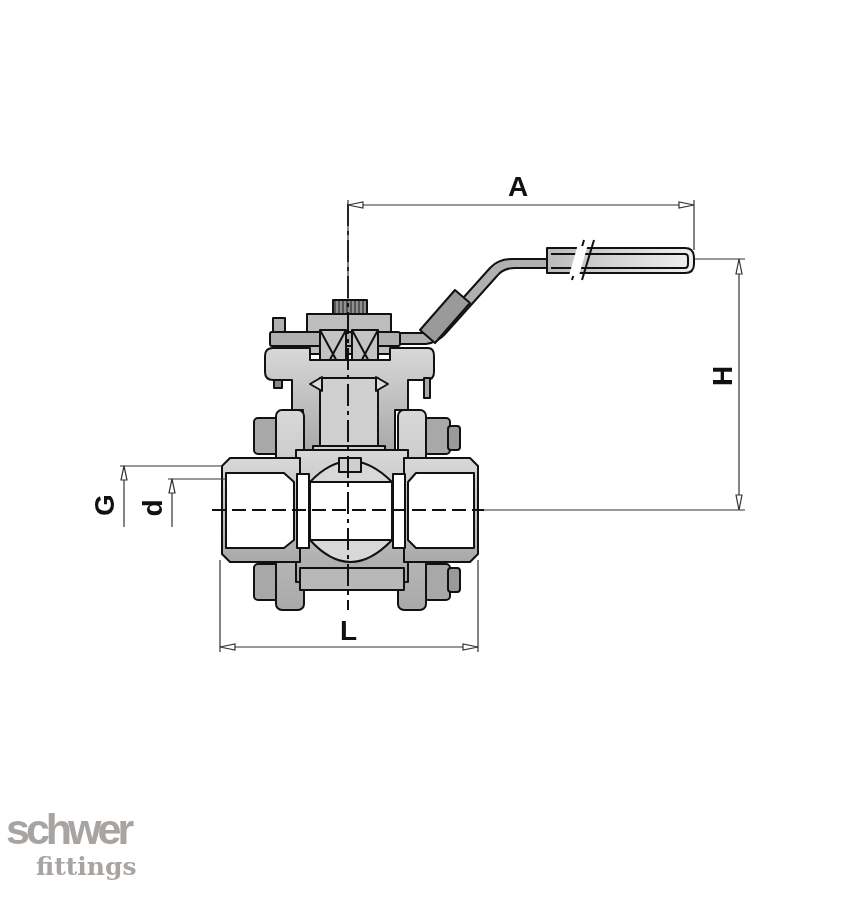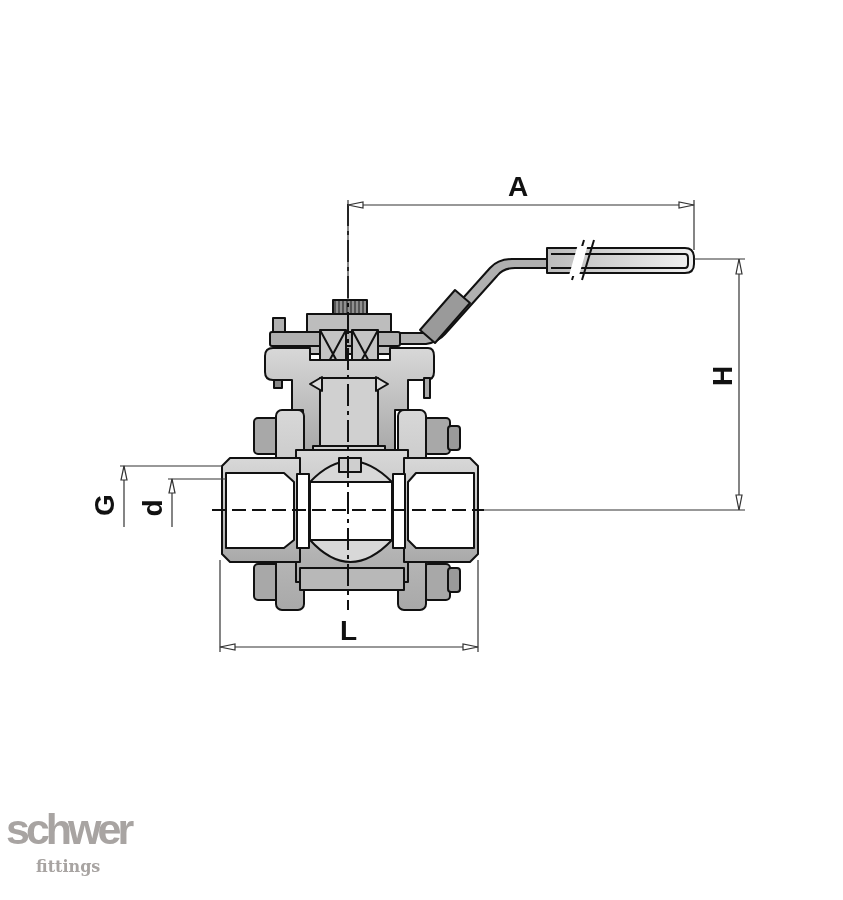--- a/index.html
+++ b/index.html
@@ -1,21 +1,21 @@
 <!DOCTYPE html>
 <html><head>
   <meta charset="utf-8">
   <style>
     html, body { margin: 0; padding: 0; background: #ffffff; }
     body { width: 843px; height: 900px; position: relative; overflow: hidden; font-family: "Liberation Sans", sans-serif; }
     #drawing { position: absolute; left: 0; top: 0; width: 843px; height: 900px; }
     .dim-label { font-family: "Liberation Sans", sans-serif; font-weight: bold; font-size: 28px; fill: #111; }
     .logo { position: absolute; left: 6px; top: 806px; width: 200px; }
     .logo-top { display: block; font-family: "Liberation Sans", sans-serif; font-size: 43px; font-weight: bold; letter-spacing: -4px; color: #a8a4a2; line-height: 46px; }
-    .logo-bottom { display: block; margin-left: 30px; font-family: "DejaVu Serif", serif; font-size: 16px; font-weight: bold; color: #a8a4a2; line-height: 30px; letter-spacing: 0px; }
+    .logo-bottom { display: block; margin-left: 30px; font-family: "DejaVu Serif", serif; font-size: 25px; font-weight: bold; color: #a8a4a2; line-height: 30px; letter-spacing: 0px; }
   </style>
 </head>
 <body>
 
 <svg id="drawing" viewBox="0 0 843 900" xmlns="http://www.w3.org/2000/svg">
   <defs>
     <linearGradient id="gBody" x1="0" y1="0" x2="0" y2="1">
       <stop offset="0" stop-color="#d8d8d8"></stop>
       <stop offset="1" stop-color="#a9a9a9"></stop>
     </linearGradient>

